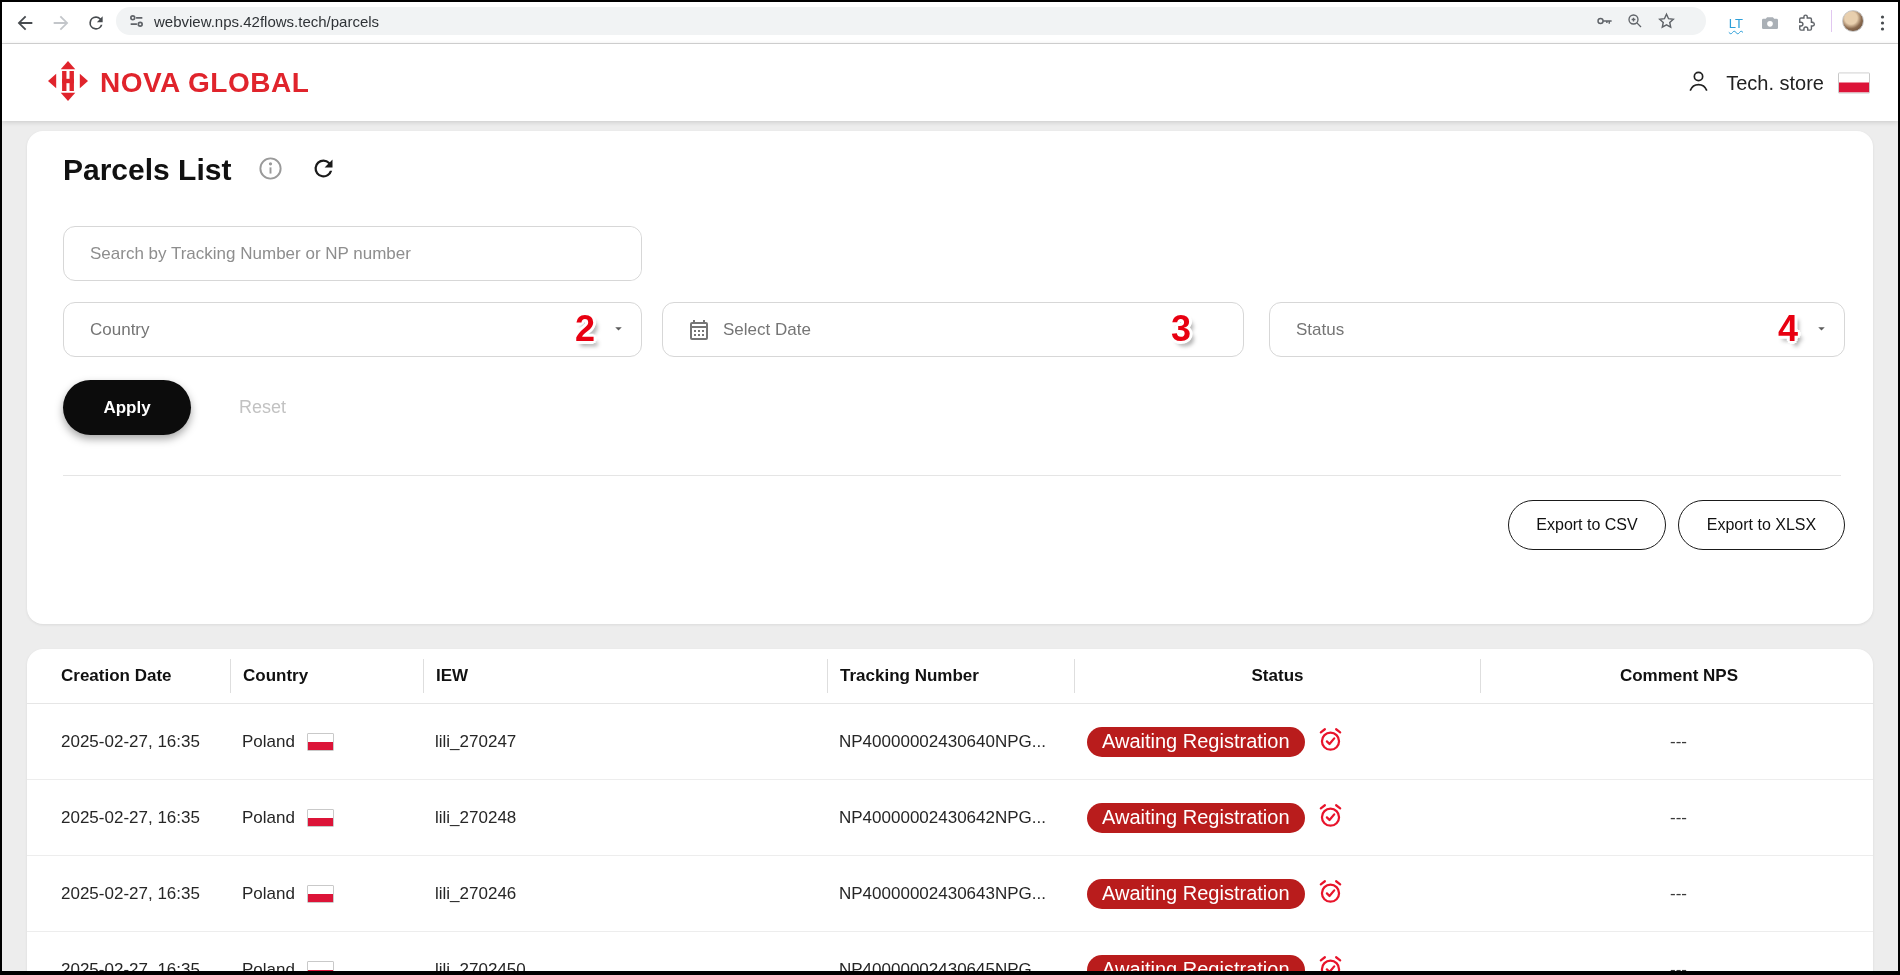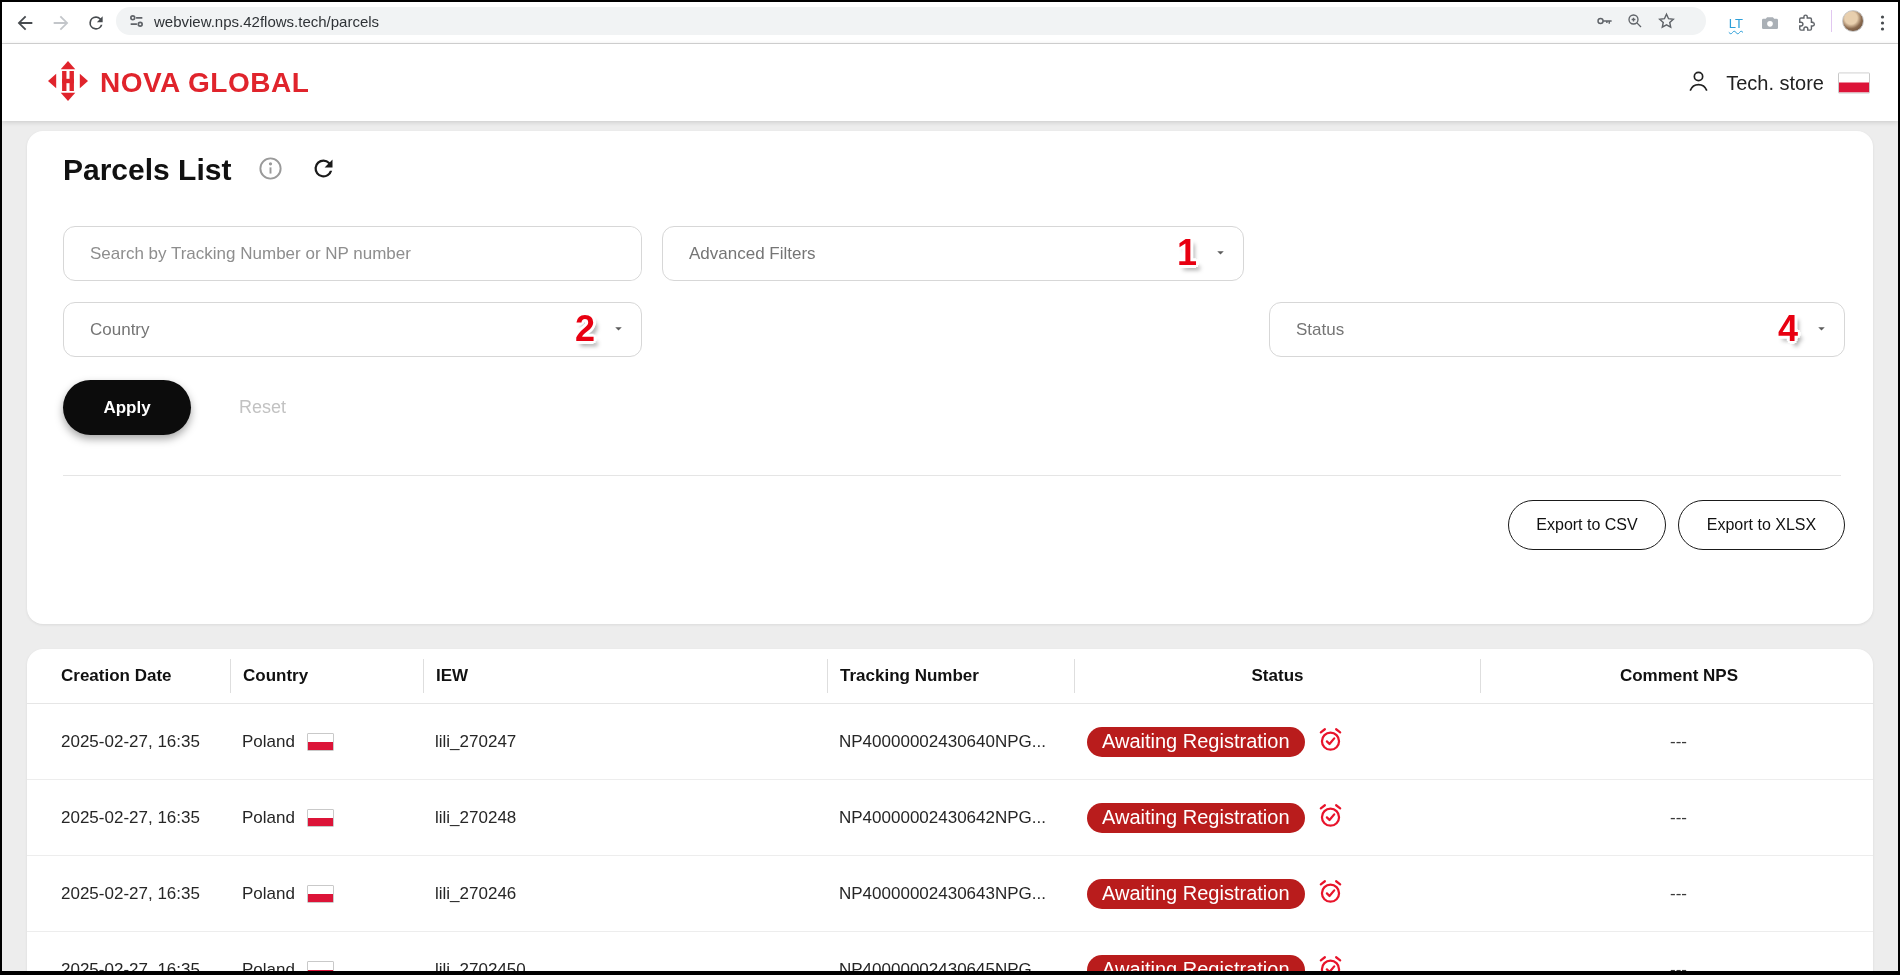--- a/index.html
+++ b/index.html
@@ -189,40 +189,46 @@
           <svg width="27" height="27" viewBox="0 0 24 24">
               <path d="M17.65 6.35A7.96 7.96 0 0 0 12 4a8 8 0 1 0 7.73 10h-2.08A6 6 0 1 1 12 6c1.66 0 3.14.69 4.22 1.78L13 11h7V4l-2.35 2.35z" fill="#1a1a1a"></path>
             </svg>
         </span>
       </div>
 
       <div class="field" style="left:36px; top:95px; width:579px;">
         <input type="text" placeholder="Search by Tracking Number or NP number" style="">
       </div>
 
-      <div class="field" style="left:635px; top:95px; width:582px;">
-        <span class="label">Advanced Filters</span>
-        <span class="annotation" style="right:46px">1</span>
-        <span class="chevron">
-          <svg width="13" height="13" viewBox="0 0 24 24">
-              <path d="M6 9.5l6 6 6-6z" fill="#5c5c5c"></path>
-            </svg>
-        </span>
-      </div>
 
       <div class="field" style="left:36px; top:171px; width:579px;">
         <span class="label">Country</span>
         <span class="annotation" style="right:46px">2</span>
         <span class="chevron">
           <svg width="13" height="13" viewBox="0 0 24 24">
               <path d="M6 9.5l6 6 6-6z" fill="#5c5c5c"></path>
             </svg>
         </span>
       </div>
 
+      <div class="field" style="left:635px; top:171px; width:582px;">
+        <span class="cal">
+          <svg width="24" height="24" viewBox="0 0 24 24" fill="#757575">
+            <path d="M19 4h-1V2h-2v2H8V2H6v2H5a2 2 0 0 0-2 2v14a2 2 0 0 0 2 2h14a2 2 0 0 0 2-2V6a2 2 0 0 0-2-2zm0 16H5V10h14v10zM5 8V6h14v2H5z"></path>
+            <rect x="7" y="12" width="2" height="2"></rect>
+              <rect x="11" y="12" width="2" height="2"></rect>
+              <rect x="15" y="12" width="2" height="2"></rect>
+            <rect x="7" y="16" width="2" height="2"></rect>
+              <rect x="11" y="16" width="2" height="2"></rect>
+              <rect x="15" y="16" width="2" height="2"></rect>
+          </svg>
+        </span>
+        <span class="label with-icon">Select Date</span>
+        <span class="annotation" style="right:52px">3</span>
+      </div>
 
       <div class="field" style="left:1242px; top:171px; width:576px;">
         <span class="label">Status</span>
         <span class="annotation" style="right:46px">4</span>
         <span class="chevron">
           <svg width="13" height="13" viewBox="0 0 24 24">
               <path d="M6 9.5l6 6 6-6z" fill="#5c5c5c"></path>
             </svg>
         </span>
       </div>

